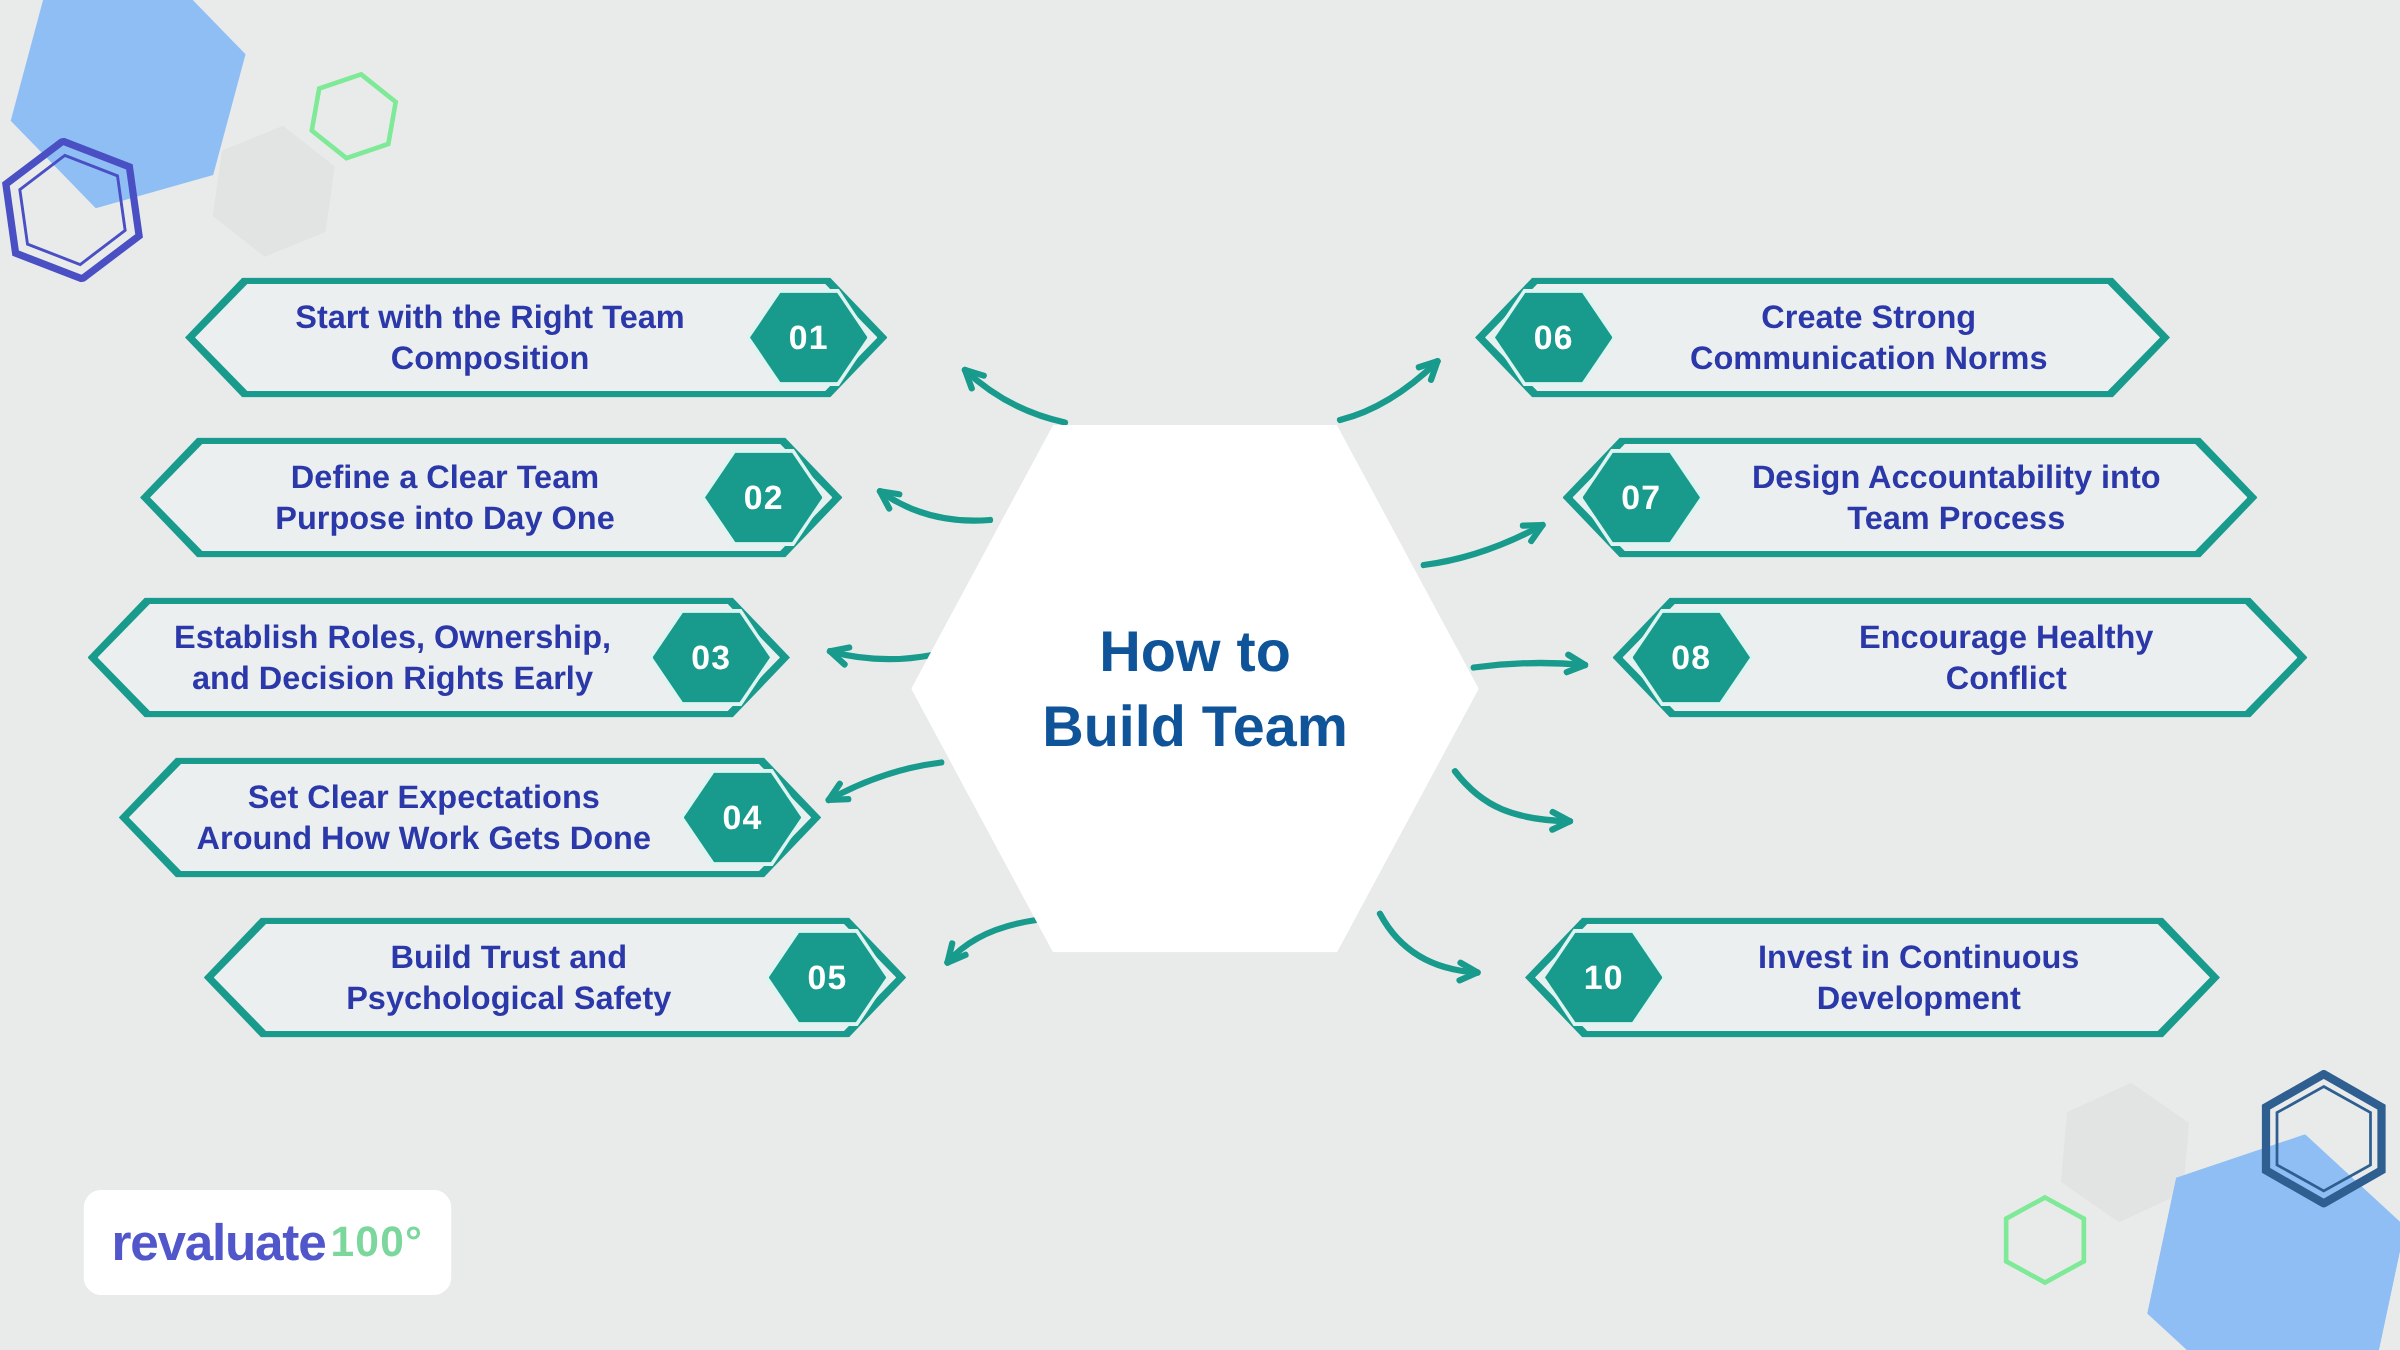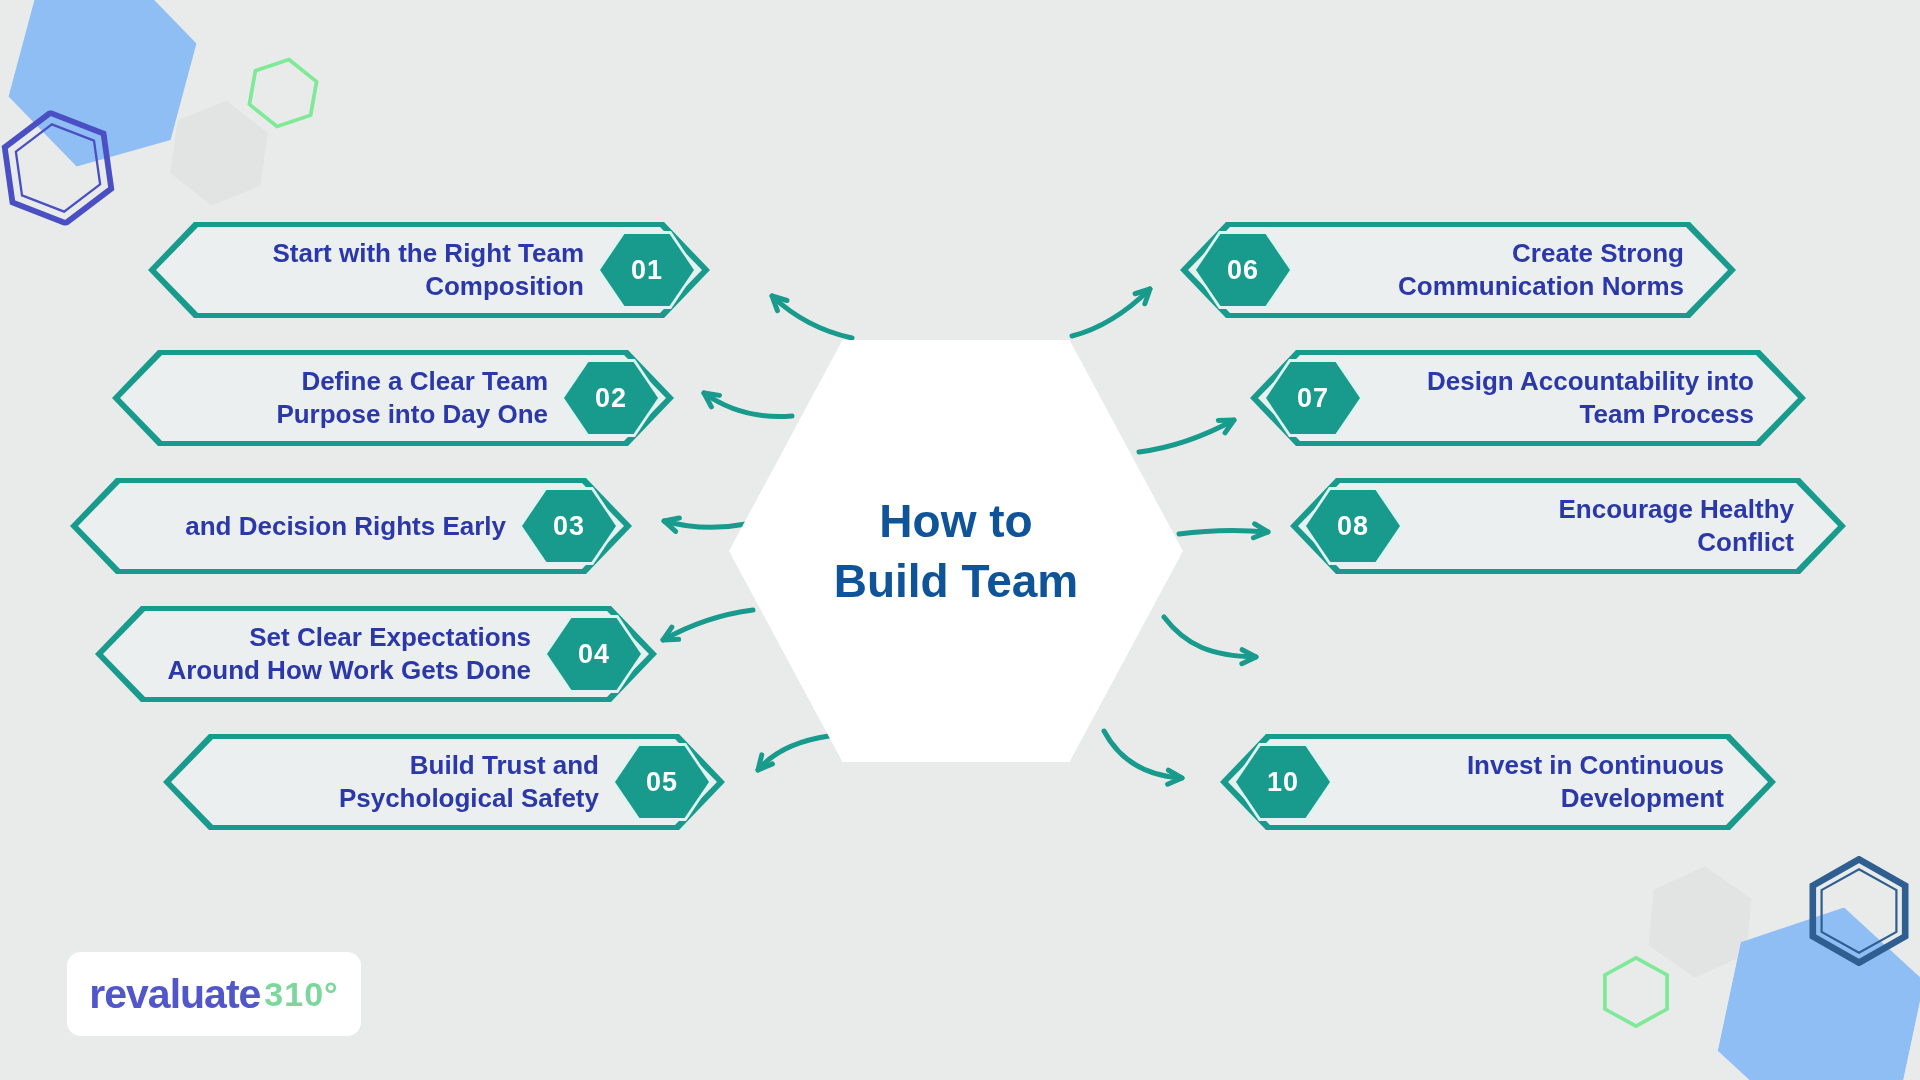--- a/index.html
+++ b/index.html
@@ -14,21 +14,21 @@
   .hexfill{position:absolute;clip-path:polygon(50% 0,93% 25%,93% 75%,50% 100%,7% 75%,7% 25%);}
   .hexsvg{position:absolute;}
 
   
   .banner{position:absolute;width:562px;height:96px;}
   .banner.right{width:556px;}
   .b-outer{position:absolute;inset:0;background:var(--teal,#189B8C);
     clip-path:polygon(0 50%,46px 0,calc(100% - 46px) 0,100% 50%,calc(100% - 46px) 100%,46px 100%);}
   .b-inner{position:absolute;inset:5px 8px;background:var(--banner-fill,#ECEFEF);
     clip-path:polygon(0 50%,42px 0,calc(100% - 42px) 0,100% 50%,calc(100% - 42px) 100%,42px 100%);}
-  .label{position:absolute;inset:0;display:flex;flex-direction:column;justify-content:center;align-items:flex-end;
+  .label{position:absolute;inset:0;display:flex;flex-direction:column;justify-content:center;align-items:center;
     color:var(--item-text,#2B38A9);font-weight:700;font-size:26px;line-height:33px;text-align:center;}
   .banner.left  .label{padding:0 126px 0 52px;}
   .banner.right .label{padding:0 52px 0 126px;}
   .ln{white-space:nowrap;}
 
   .badge-ring{position:absolute;top:50%;transform:translateY(-50%);width:100px;height:78px;
     background:var(--badge-ring,#DFF4F0);
     clip-path:polygon(0 50%,26% 0,74% 0,100% 50%,74% 100%,26% 100%);}
   .banner.left  .badge-ring{right:13px;}
   .banner.right .badge-ring{left:13px;}
@@ -127,20 +127,21 @@
       <div class="badge-hex">
         <span class="num">02</span>
       </div>
     </div>
   </div>
 
   <div class="banner left" style="left:70px;top:478px;">
     <div class="b-outer"></div>
     <div class="b-inner"></div>
     <div class="label">
+      <span class="ln">Establish Roles, Ownership,</span>
       <span class="ln">and Decision Rights Early</span>
     </div>
     <div class="badge-ring">
       <div class="badge-hex">
         <span class="num">03</span>
       </div>
     </div>
   </div>
 
   <div class="banner left" style="left:95px;top:606px;">
@@ -223,16 +224,16 @@
     </div>
     <div class="badge-ring">
       <div class="badge-hex">
         <span class="num">10</span>
       </div>
     </div>
   </div>
 
   <div class="logo">
     <span class="brand">revaluate</span>
-    <span class="suffix">310°</span>
+    <span class="suffix">100°</span>
   </div>
 
 </div>
 
 </body></html>

